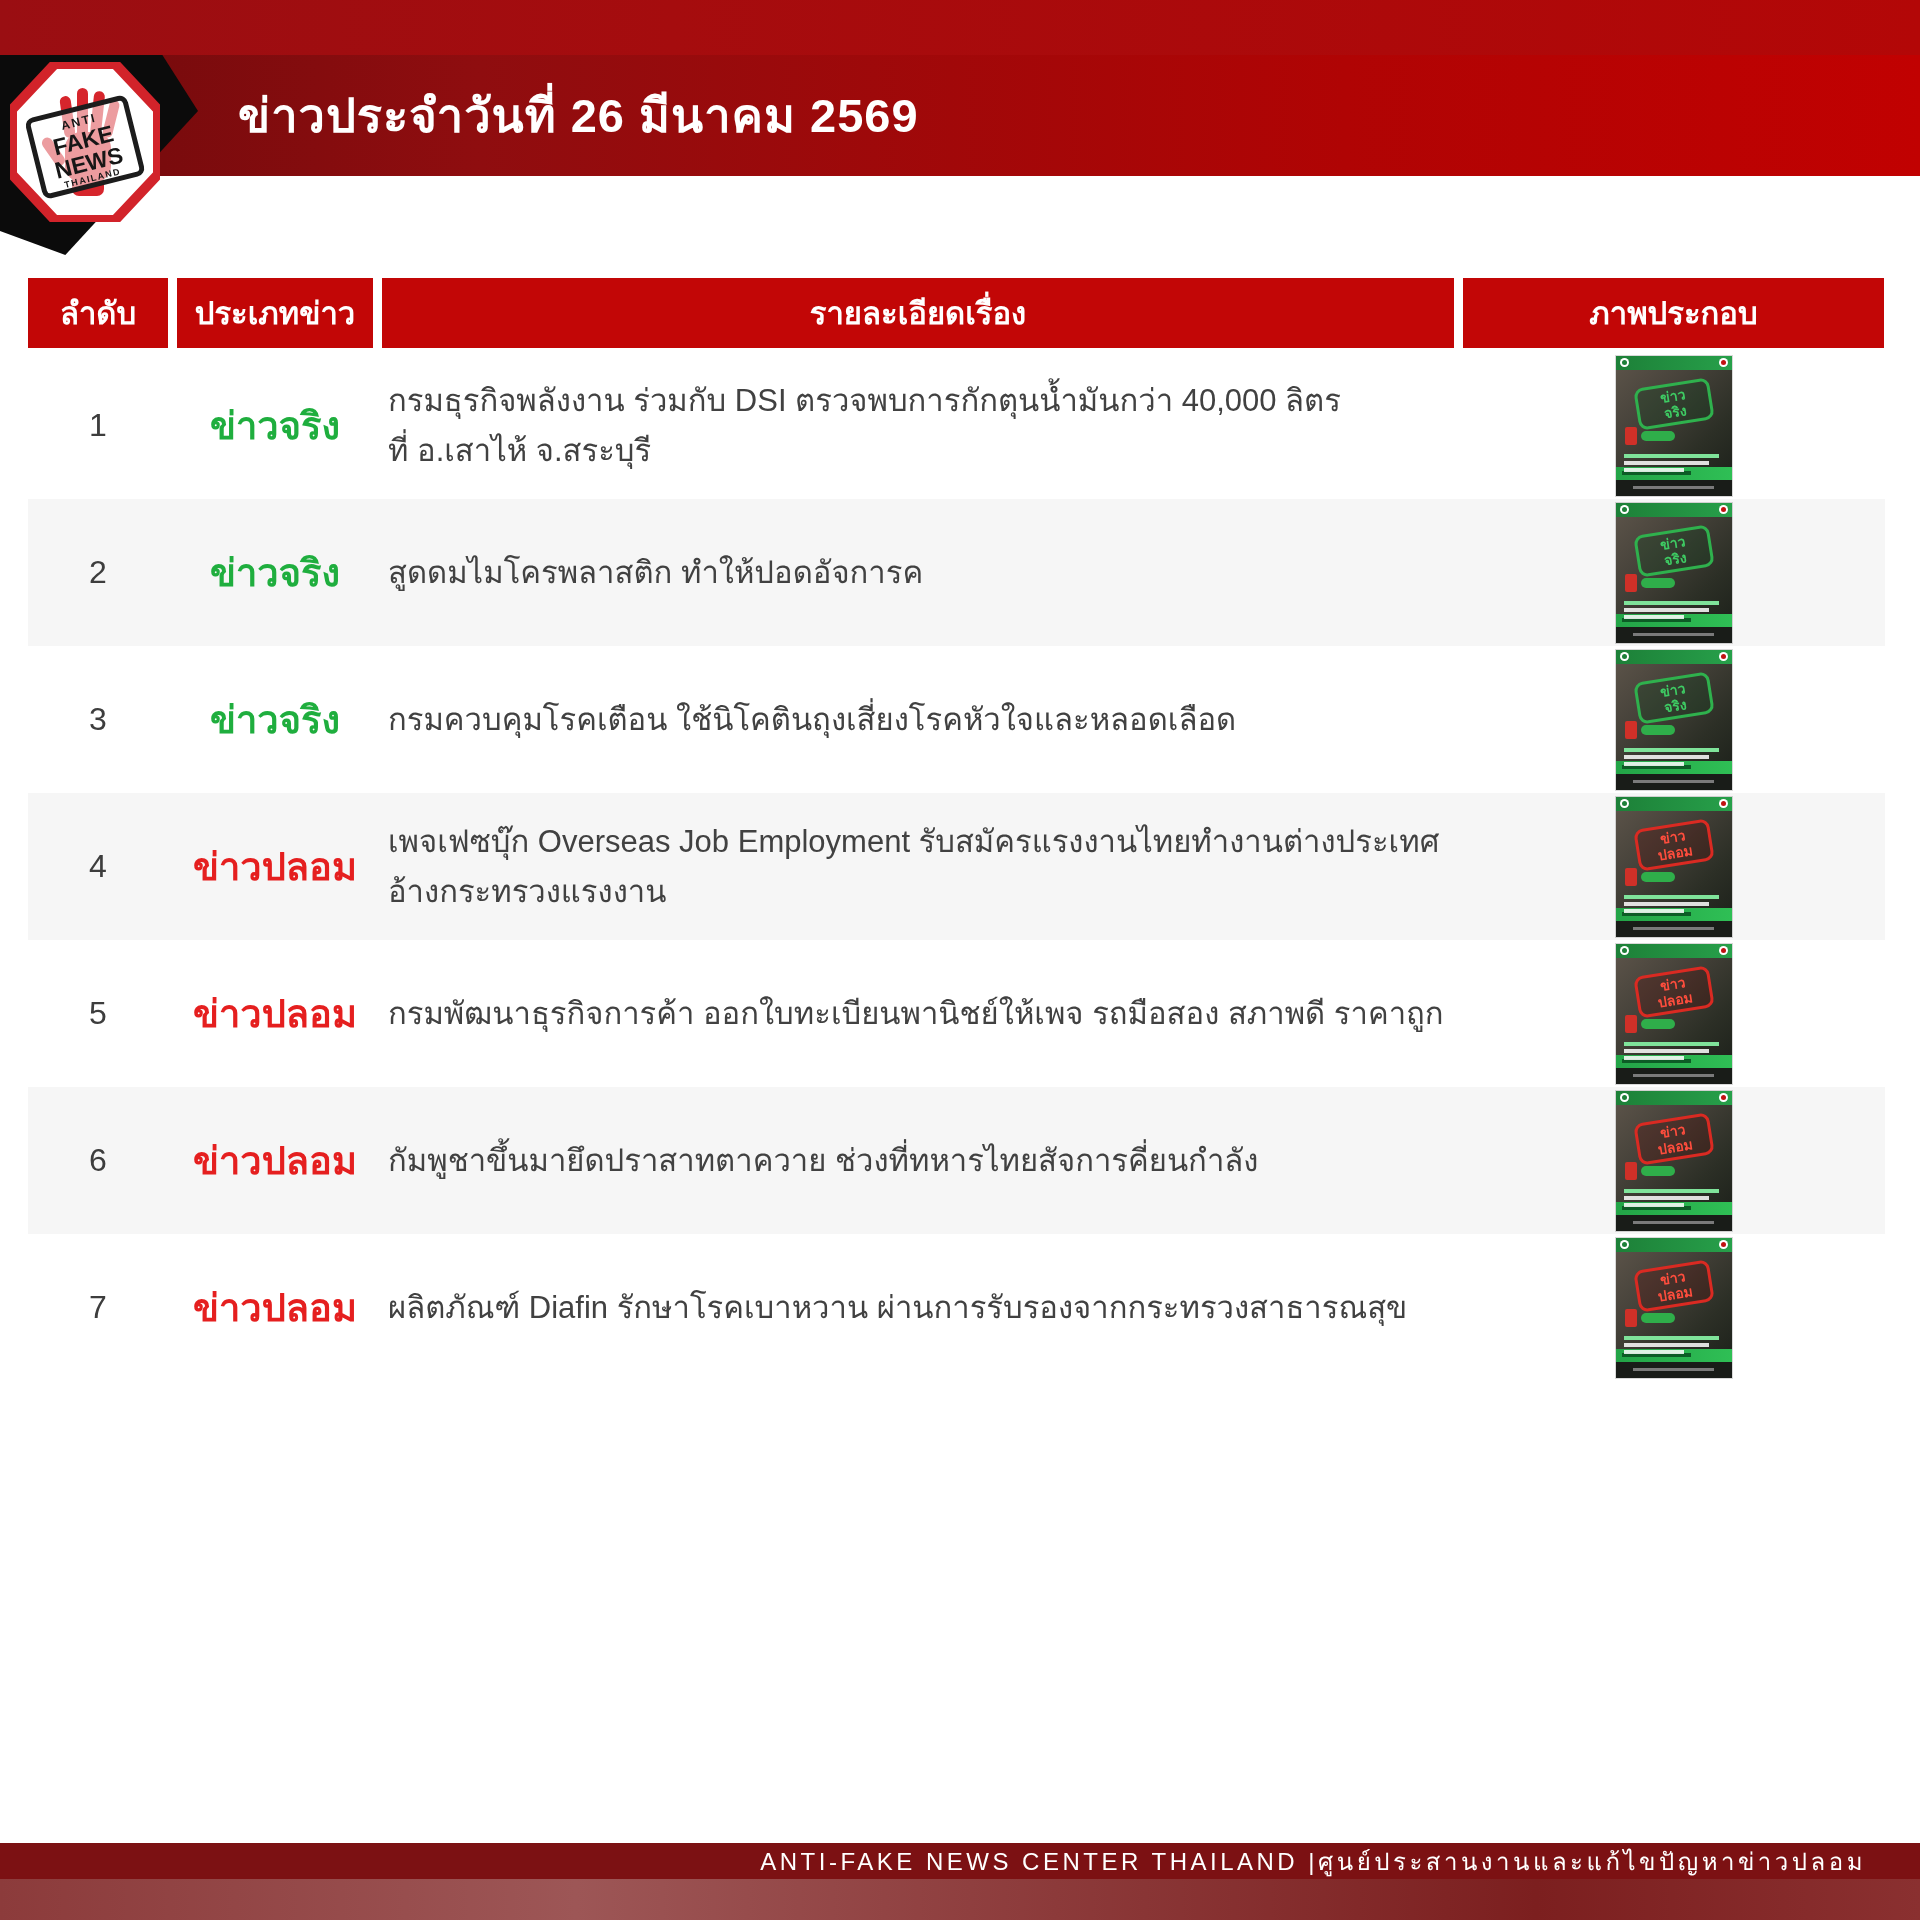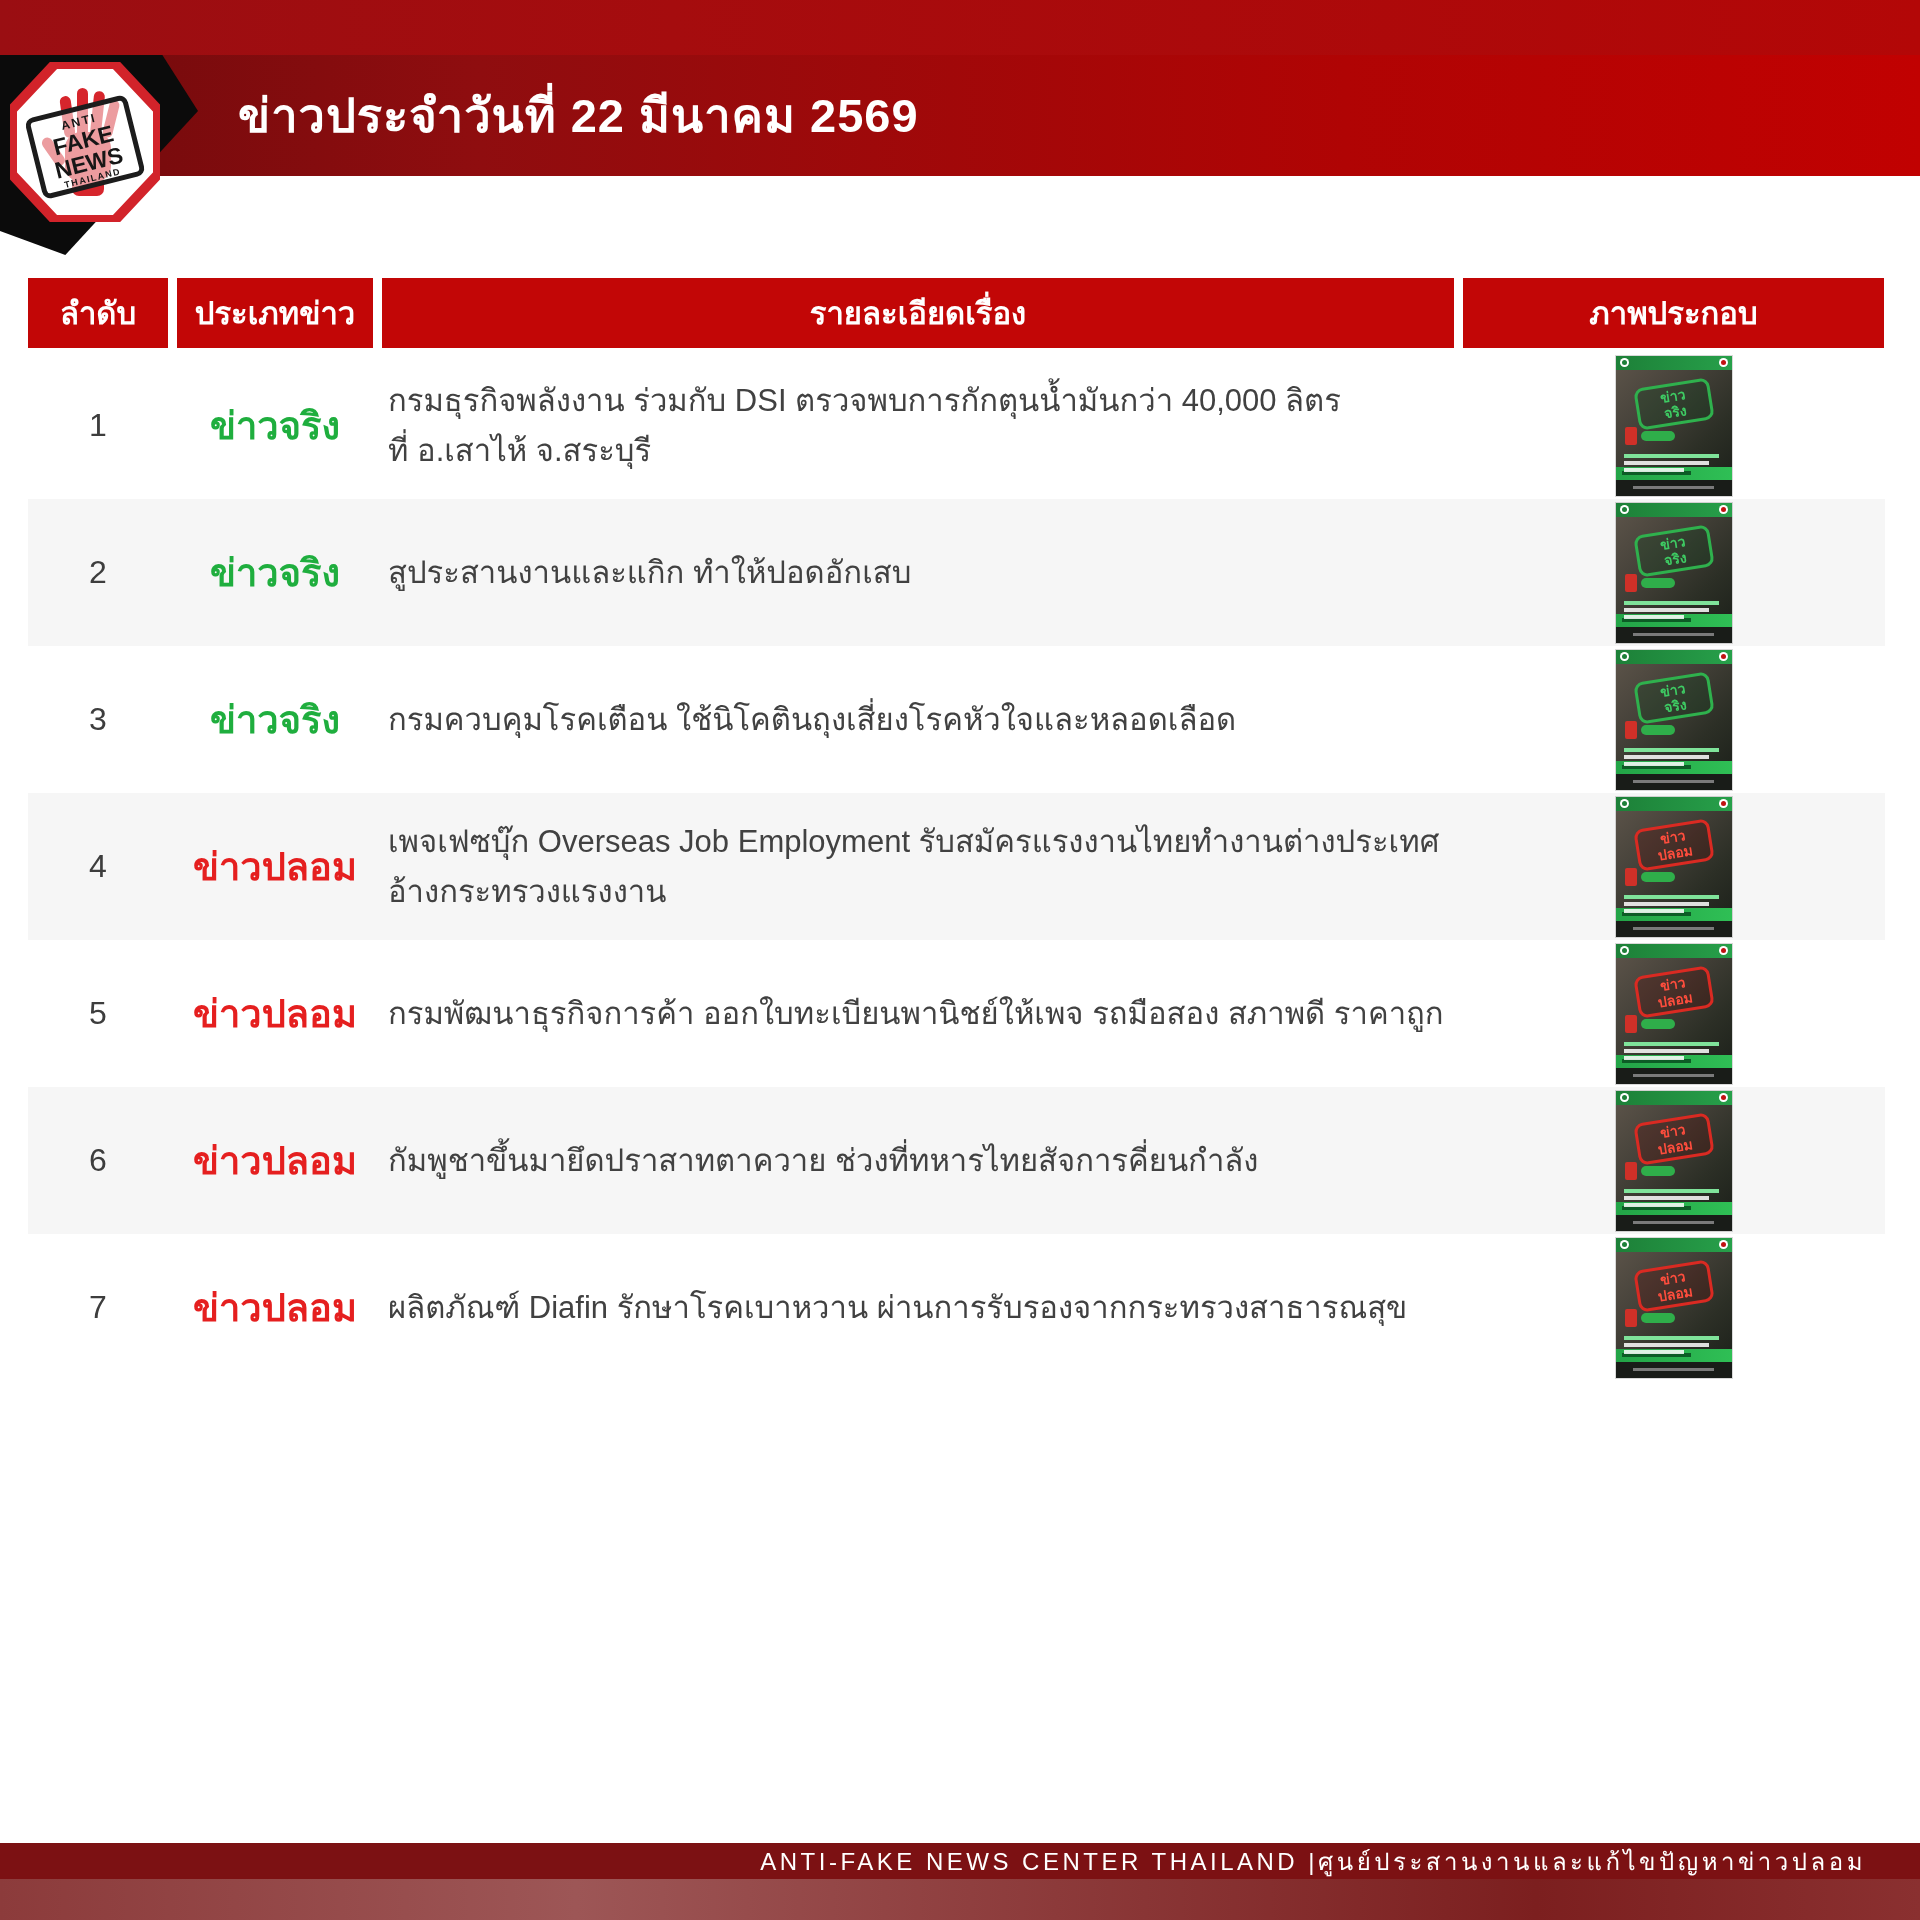--- a/index.html
+++ b/index.html
@@ -98,21 +98,21 @@
   }
 </style>
 </head>
 <body>
 
 <div class="page">
 
   <div class="topbar"></div>
 
   <div class="banner">
-    <h1 class="title">ข่าวประจำวันที่ 22 มีนาคม 2569</h1>
+    <h1 class="title">ข่าวประจำวันที่ 26 มีนาคม 2569</h1>
   </div>
 
   <div class="logo-black"></div>
 
   <svg class="logo-octagon" viewBox="0 0 150 160" xmlns="http://www.w3.org/2000/svg">
     <polygon points="44.8,2 105.2,2 148,47.7 148,112.3 105.2,158 44.8,158 2,112.3 2,47.7" fill="#ffffff" stroke="#d2232a" stroke-width="10"></polygon>
     <g fill="#d6252c">
       <rect x="55" y="70" width="46" height="50" rx="16"></rect>
       <rect x="52" y="34" width="11" height="42" rx="5.5" transform="rotate(-8 57 55)"></rect>
       <rect x="67" y="26" width="11" height="50" rx="5.5"></rect>
@@ -164,21 +164,21 @@
         </div>
         <div class="t-band"></div>
         <div class="t-foot"></div>
       </div>
     </div>
   </div>
 
   <div class="trow real alt">
     <div class="cell c-no">2</div>
     <div class="cell c-type">ข่าวจริง</div>
-    <div class="cell c-detail">สูประสานงานและแกิก ทำให้ปอดอักเสบ</div>
+    <div class="cell c-detail">สูดดมไมโครพลาสติก ทำให้ปอดอัจการค</div>
     <div class="cell c-img">
       <div class="thumb">
         <div class="t-head">
           <span class="t-logo-l"></span>
           <span class="t-logo-r"></span>
         </div>
         <div class="t-photo">
           <div class="t-stamp">
             <span>ข่าว</span>
             <span>จริง</span>

